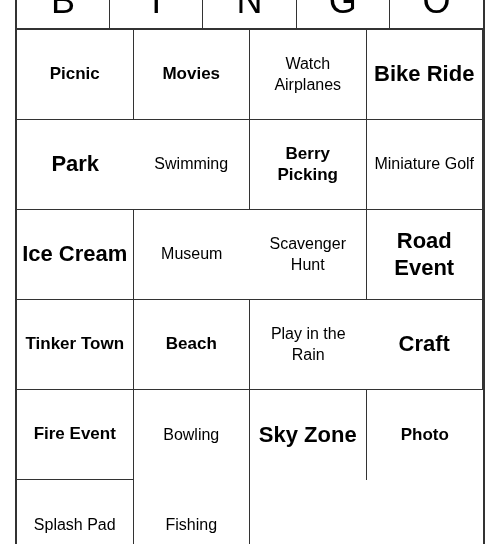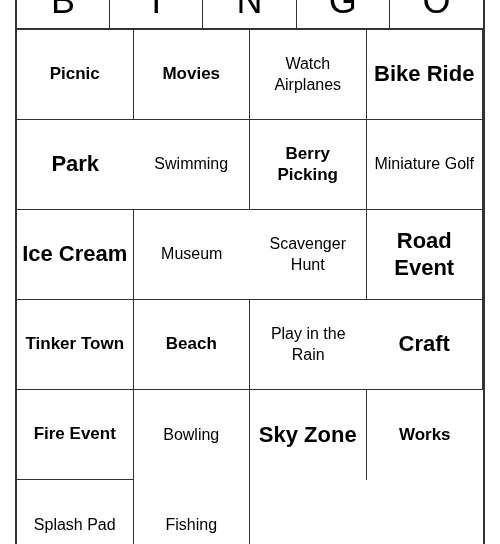--- a/index.html
+++ b/index.html
@@ -152,21 +152,21 @@
       <div class="bingo-cell">
         <span class="cell-text medium">Fire Event</span>
       </div>
       <div class="bingo-cell">
         <span class="cell-text small">Bowling</span>
       </div>
       <div class="bingo-cell">
         <span class="cell-text large">Sky Zone</span>
       </div>
       <div class="bingo-cell">
-        <span class="cell-text medium">Works</span>
+        <span class="cell-text medium">Photo</span>
       </div>
       <div class="bingo-cell">
         <span class="cell-text small">Splash Pad</span>
       </div>
       <div class="bingo-cell">
         <span class="cell-text small">Fishing</span>
       </div>
     </div>
 </div>
 

